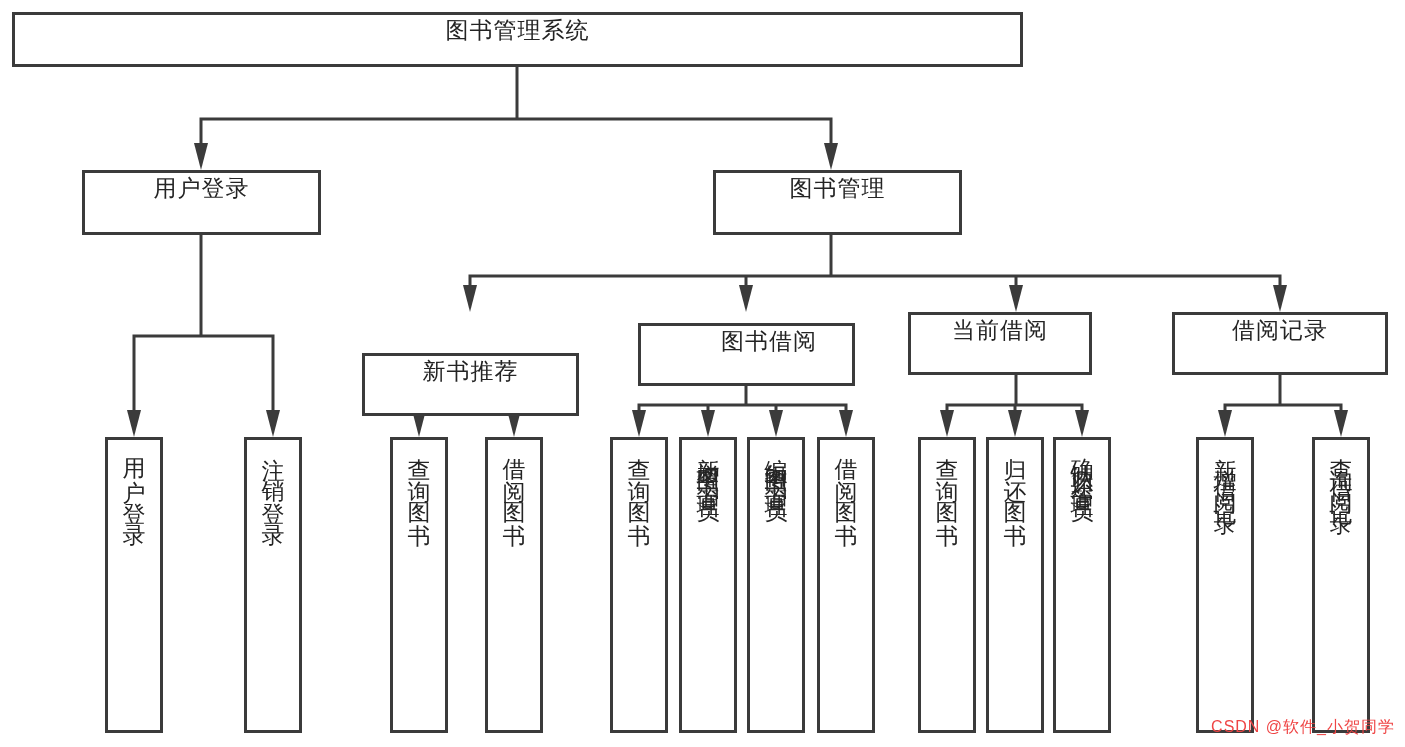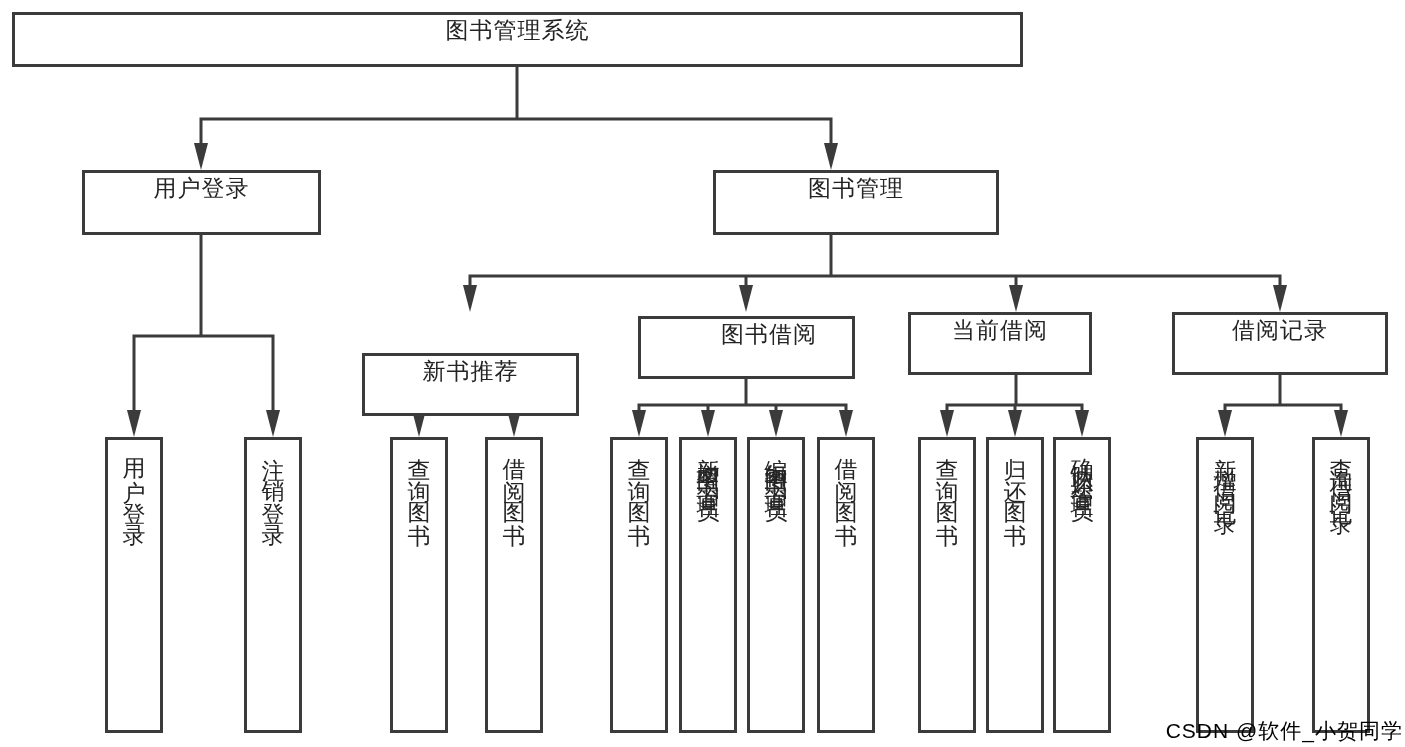--- a/index.html
+++ b/index.html
@@ -18,41 +18,41 @@
   .leaf span {
     writing-mode:vertical-rl; text-orientation:mixed;
     font-size:23px; line-height:1; color:#242424;
   }
   .sp4 span { letter-spacing:22px; }
   .sp6 span { letter-spacing:11px; }
   .sp9 span { letter-spacing:6px; }
   
   .n-root    { left:12px;  top:12px;  width:1011px; height:55px; }
   .n-login   { left:82px;  top:170px; width:239px;  height:65px; }
-  .n-mgmt    { left:713px; top:170px; width:286px;  height:65px; }
+  .n-mgmt    { left:713px; top:170px; width:249px;  height:65px; }
   .n-newrec  { left:362px; top:312px; width:217px;  height:63px;margin-top:41px; }
-  .n-borrow  { left:638px; top:316px; width:217px;  height:63px;padding-left:45px; }
+  .n-borrow  { left:638px; top:323px; width:217px;  height:63px;padding-left:45px; }
   .n-current { left:908px; top:312px; width:184px;  height:63px; }
   .n-records { left:1172px;top:312px; width:216px;  height:63px; }
   .l1  { left:105px; }
   .l2  { left:244px; }
   .l3  { left:390px; }
   .l4  { left:485px; }
   .l5  { left:610px; }
   .l6  { left:679px; }
   .l7  { left:747px; }
   .l8  { left:817px; }
   .l9  { left:918px; }
   .l10 { left:986px; }
   .l11 { left:1053px; }
   .l12 { left:1196px; }
   .l13 { left:1312px; }
   .watermark {
-    position:absolute; right:2px; top:717px; z-index:5;
-    color:#000000; font-size:21px; letter-spacing:1px; white-space:nowrap;
+    position:absolute; right:10px; top:717px; z-index:5;
+    color:#ef4444; font-size:16px; letter-spacing:1px; white-space:nowrap;
   }
 </style>
 </head>
 <body>
 
 <div class="canvas">
 
   <svg class="wires" viewBox="0 0 1405 747" xmlns="http://www.w3.org/2000/svg">
     <g stroke="#3b3b3b" stroke-width="3" fill="none">
 

